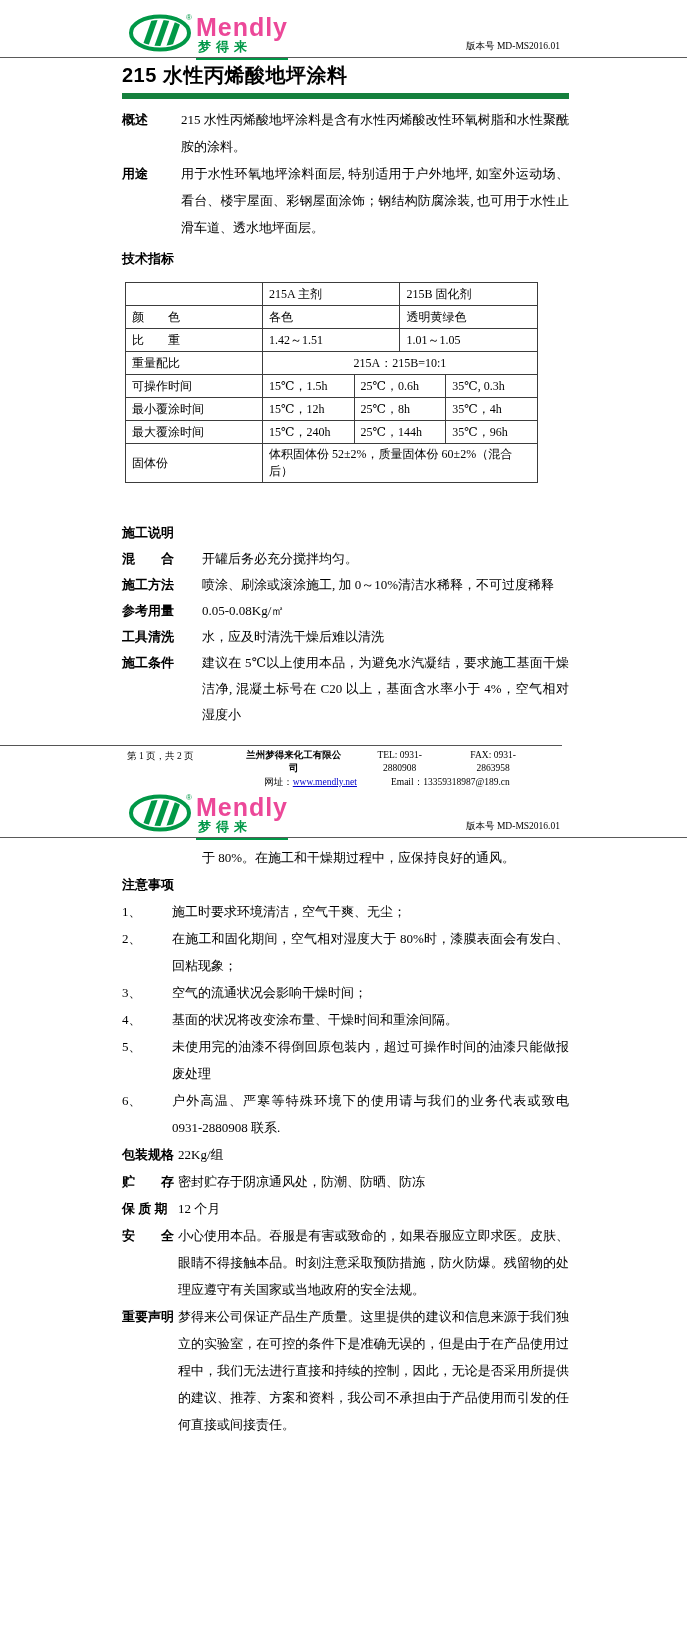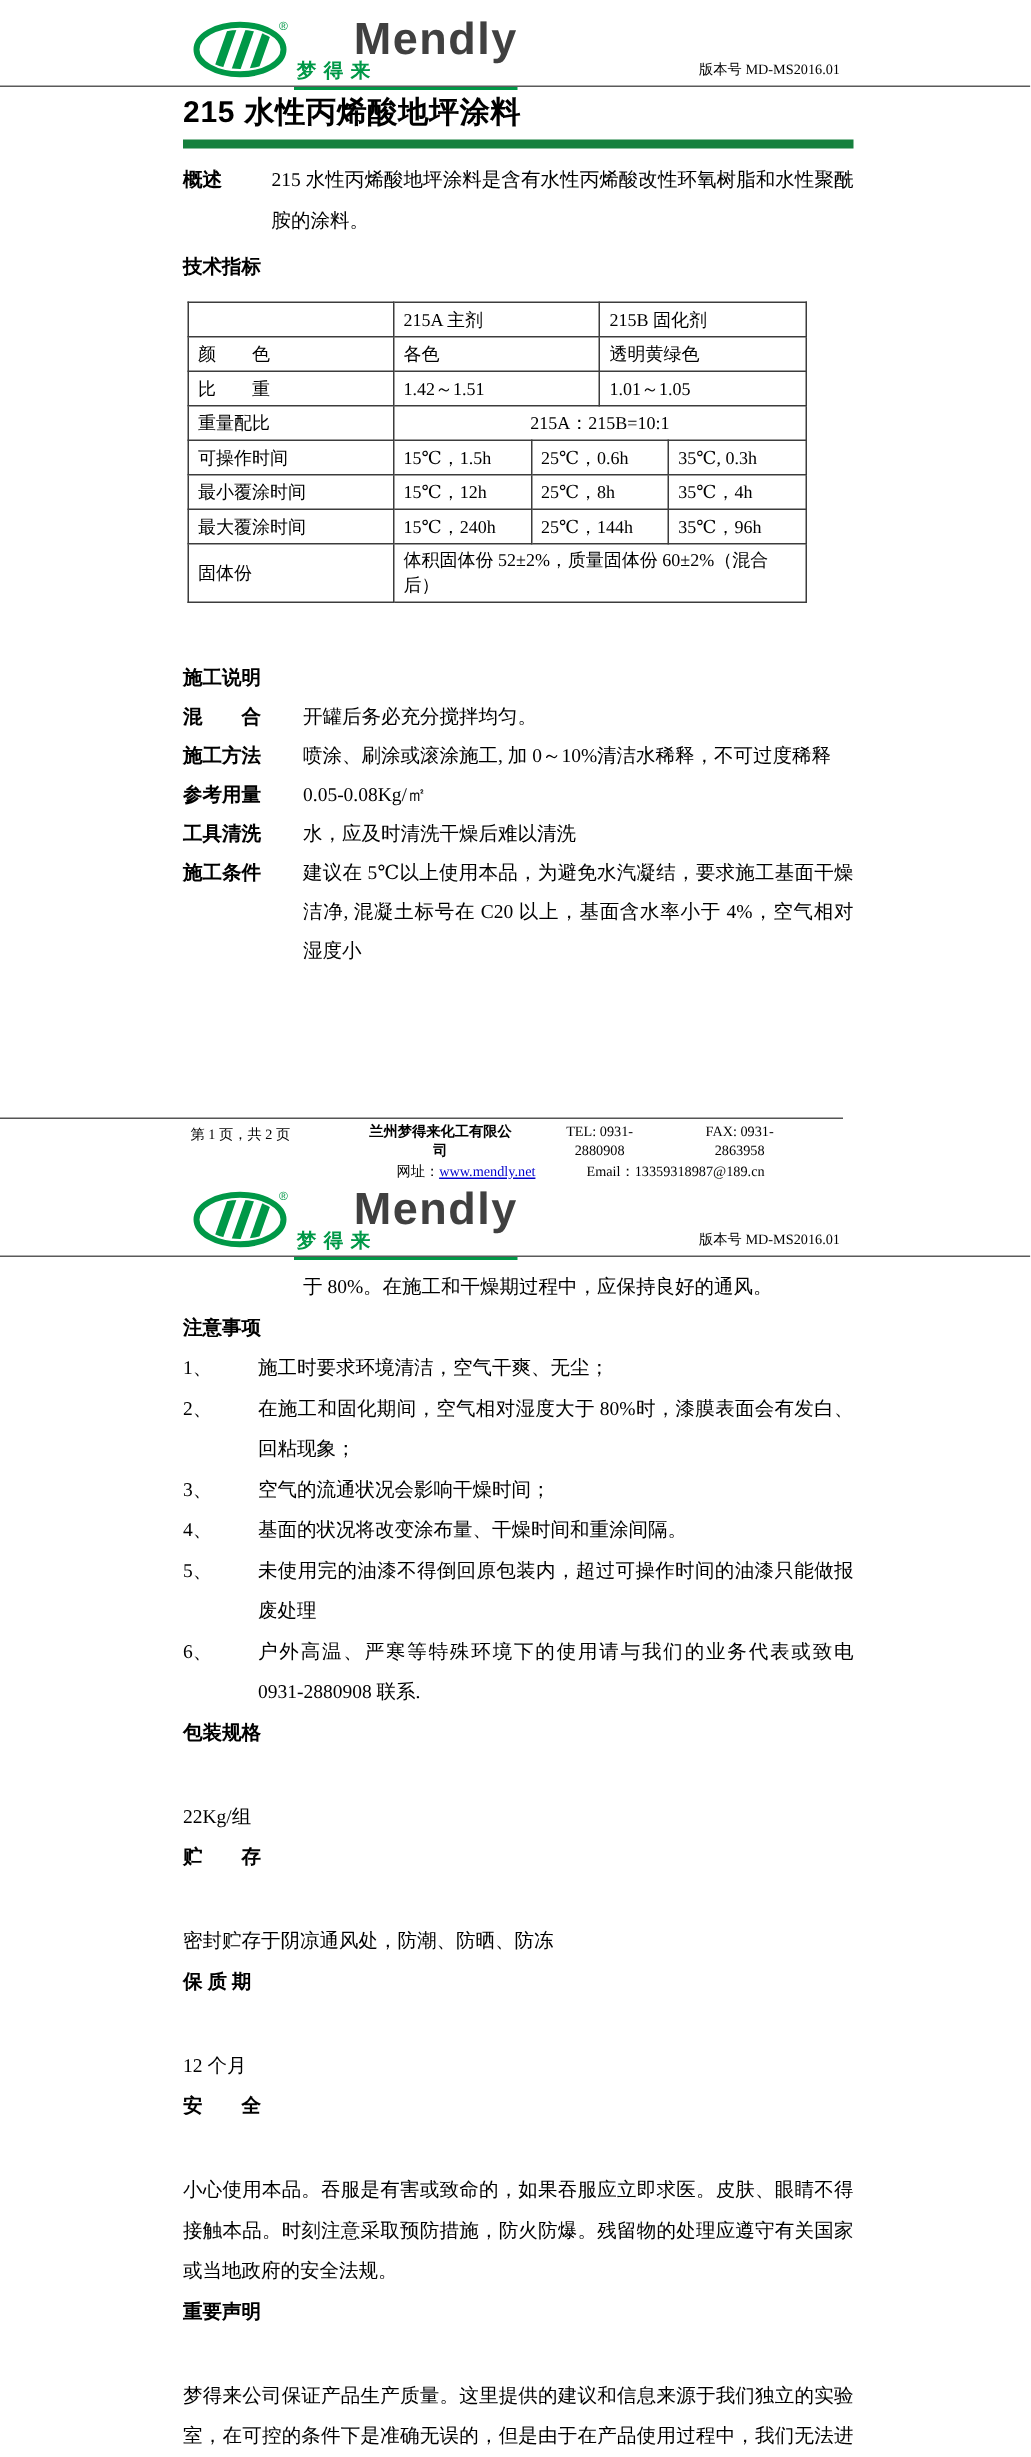--- a/index.html
+++ b/index.html
@@ -6,21 +6,21 @@
   html,body { background:#fff; }
   body { width:687px; font-family:"Liberation Serif","DejaVu Serif",serif; color:#000; }
   .doc { position:relative; width:687px; height:1638px; background:#fff; overflow:hidden; }
 
   
   .doc-header { position:relative; height:58px; border-bottom:1px solid #5a5a5a; }
   .brand { position:absolute; left:128px; top:14px; display:flex; align-items:flex-start; }
   .logo-svg { display:block; }
   .reg { color:#009847; font-size:8px; line-height:8px; margin:0 2px 0 -6px; font-family:"Liberation Sans","DejaVu Sans",sans-serif; }
   .brand-text { margin-left:2px; margin-top:3px; }
-  .brand-en { display:block; font-family:"Liberation Sans","DejaVu Sans",sans-serif; font-weight:800; font-size:30px; line-height:20px; color:#404040; letter-spacing:1px;margin-left:40px; }
+  .brand-en { display:block; font-family:"Liberation Sans","DejaVu Sans",sans-serif; font-weight:800; font-size:25px; line-height:20px; color:#ec4899; letter-spacing:1px; }
   .brand-cn { display:block; font-size:13px; font-weight:bold; color:#009847; letter-spacing:5px; padding:1px 0 2px 2px; border-bottom:2px solid #009847; }
   .version { position:absolute; right:127px; bottom:4px; font-size:9.5px; }
 
   
   .content { padding:0 118px 0 122px; }
 
   
   .page1 { position:absolute; top:0; left:0; width:687px; }
   .title { font-family:"Liberation Sans","DejaVu Sans",sans-serif; font-size:20px; font-weight:bold; line-height:26px; margin-top:4px; padding-bottom:5px; border-bottom:6px solid #15803d; letter-spacing:0.5px; }
   .sections { margin-top:7px; }
@@ -52,21 +52,21 @@
   .f-r2 { gap:34px; margin-top:1px; }
   .f-company { font-weight:bold; }
   .link { color:#0000cc; text-decoration:underline; cursor:pointer; }
 
   
   .page2 { position:absolute; top:780px; left:0; width:687px; }
   .cont { margin-top:6px; font-size:13px; line-height:27px; padding-left:80px; text-align:justify; }
   .note { display:flex; font-size:13px; line-height:27px; }
   .note-num { flex:0 0 50px; }
   .note-text { flex:1; text-align:justify; }
-  .kv2 { display:flex; font-size:13px; line-height:27px;flex-direction:column; }
+  .kv2 { display:flex; font-size:13px; line-height:27px; }
   .kv2-label { flex:0 0 56px; font-weight:bold; }
   .kv2-text { flex:1; text-align:justify; }
 </style>
 </head>
 <body>
 
 <div class="doc">
 
   <section class="page1">
 
@@ -95,20 +95,24 @@
     </header>
 
     <div class="content">
       <h1 class="title">215 水性丙烯酸地坪涂料</h1>
 
       <div class="sections">
         <div class="sec">
           <span class="sec-label">概述</span>
           <p class="sec-text">215 水性丙烯酸地坪涂料是含有水性丙烯酸改性环氧树脂和水性聚酰胺的涂料。</p>
         </div>
+        <div class="sec">
+          <span class="sec-label">用途</span>
+          <p class="sec-text">用于水性环氧地坪涂料面层, 特别适用于户外地坪, 如室外运动场、看台、楼宇屋面、彩钢屋面涂饰；钢结构防腐涂装, 也可用于水性止滑车道、透水地坪面层。</p>
+        </div>
       </div>
 
       <h2 class="heading h-tech">技术指标</h2>
 
       <table class="tech">
         <colgroup>
           <col class="c0">
             <col class="cn">
             <col class="cn">
             <col class="cn">

